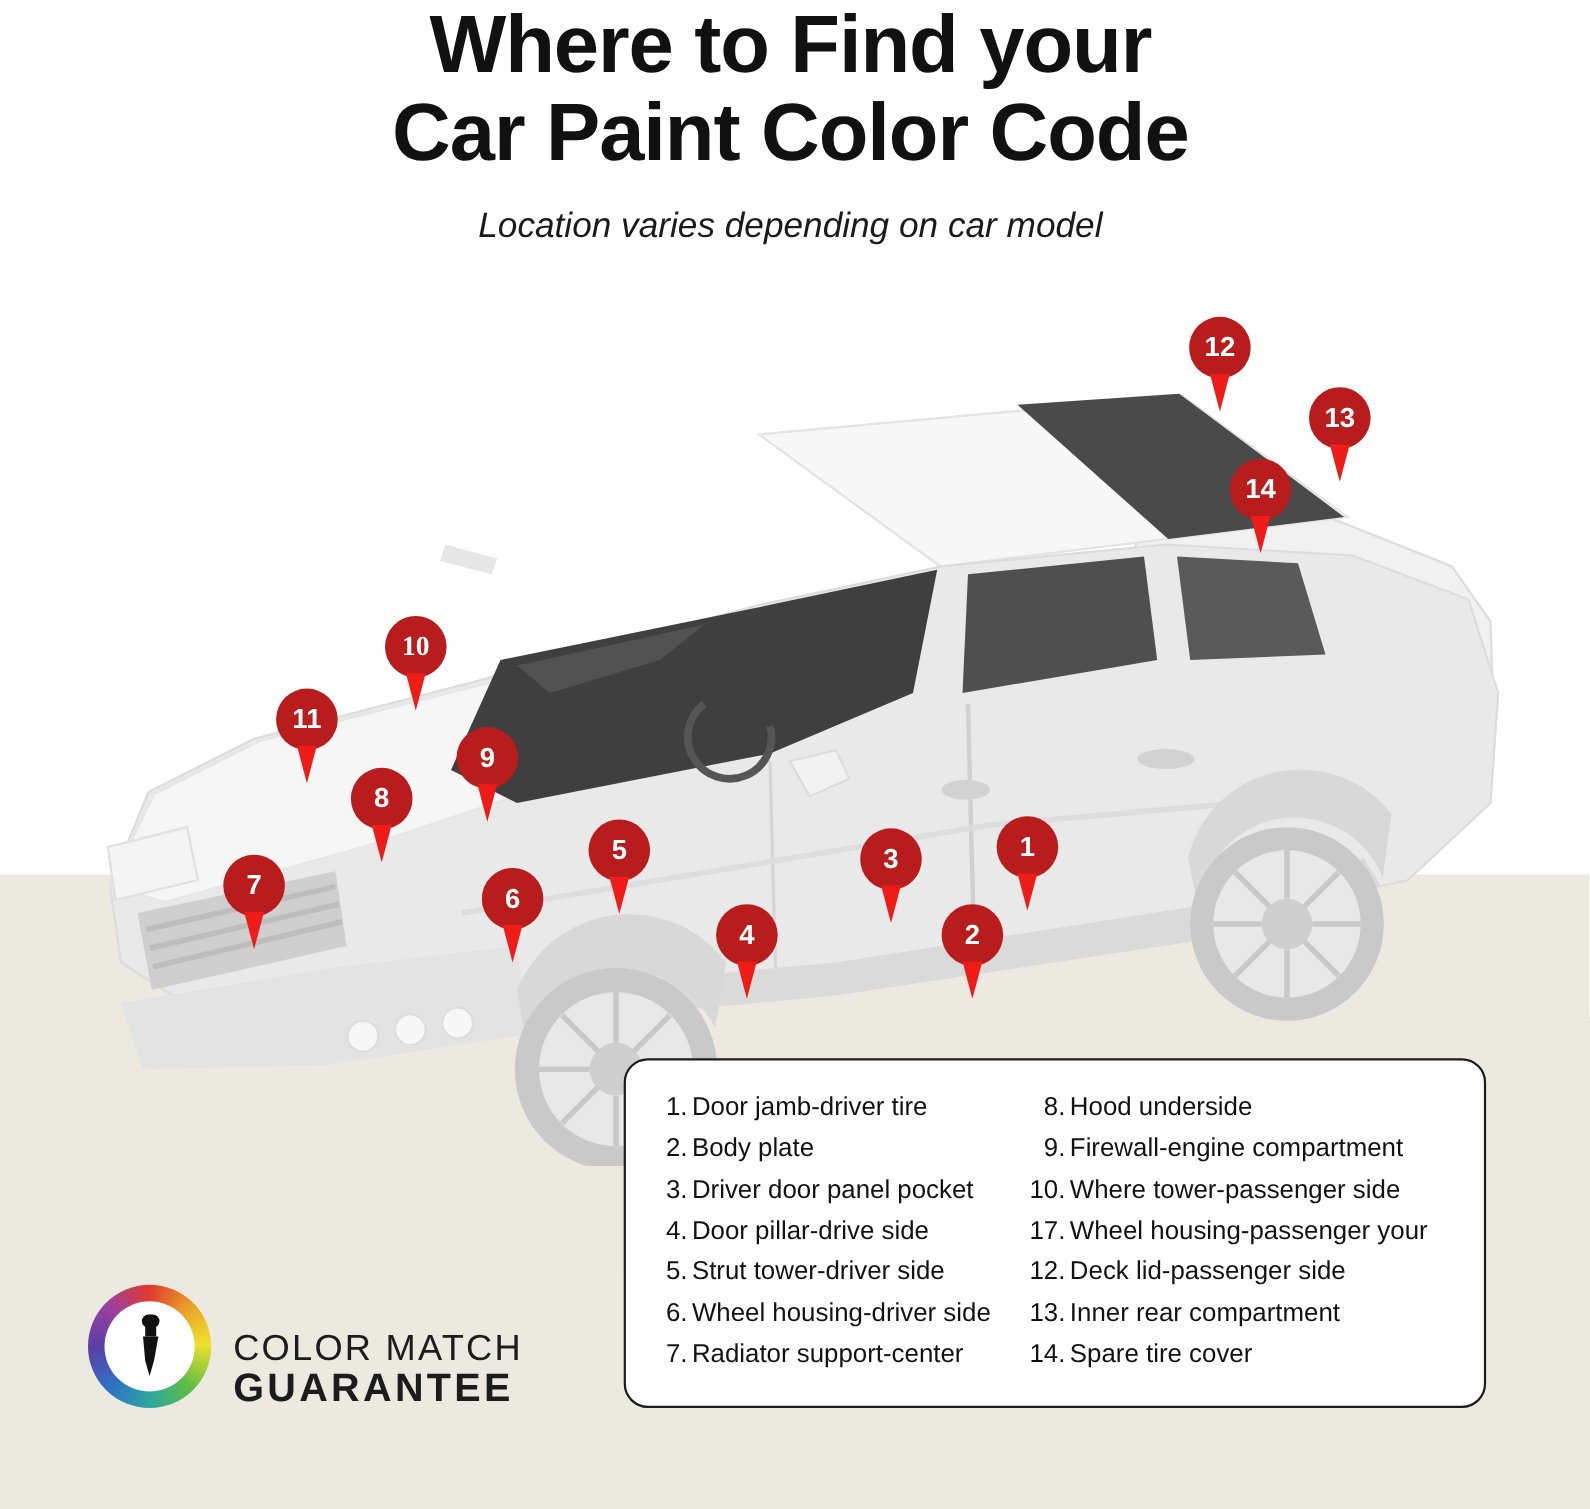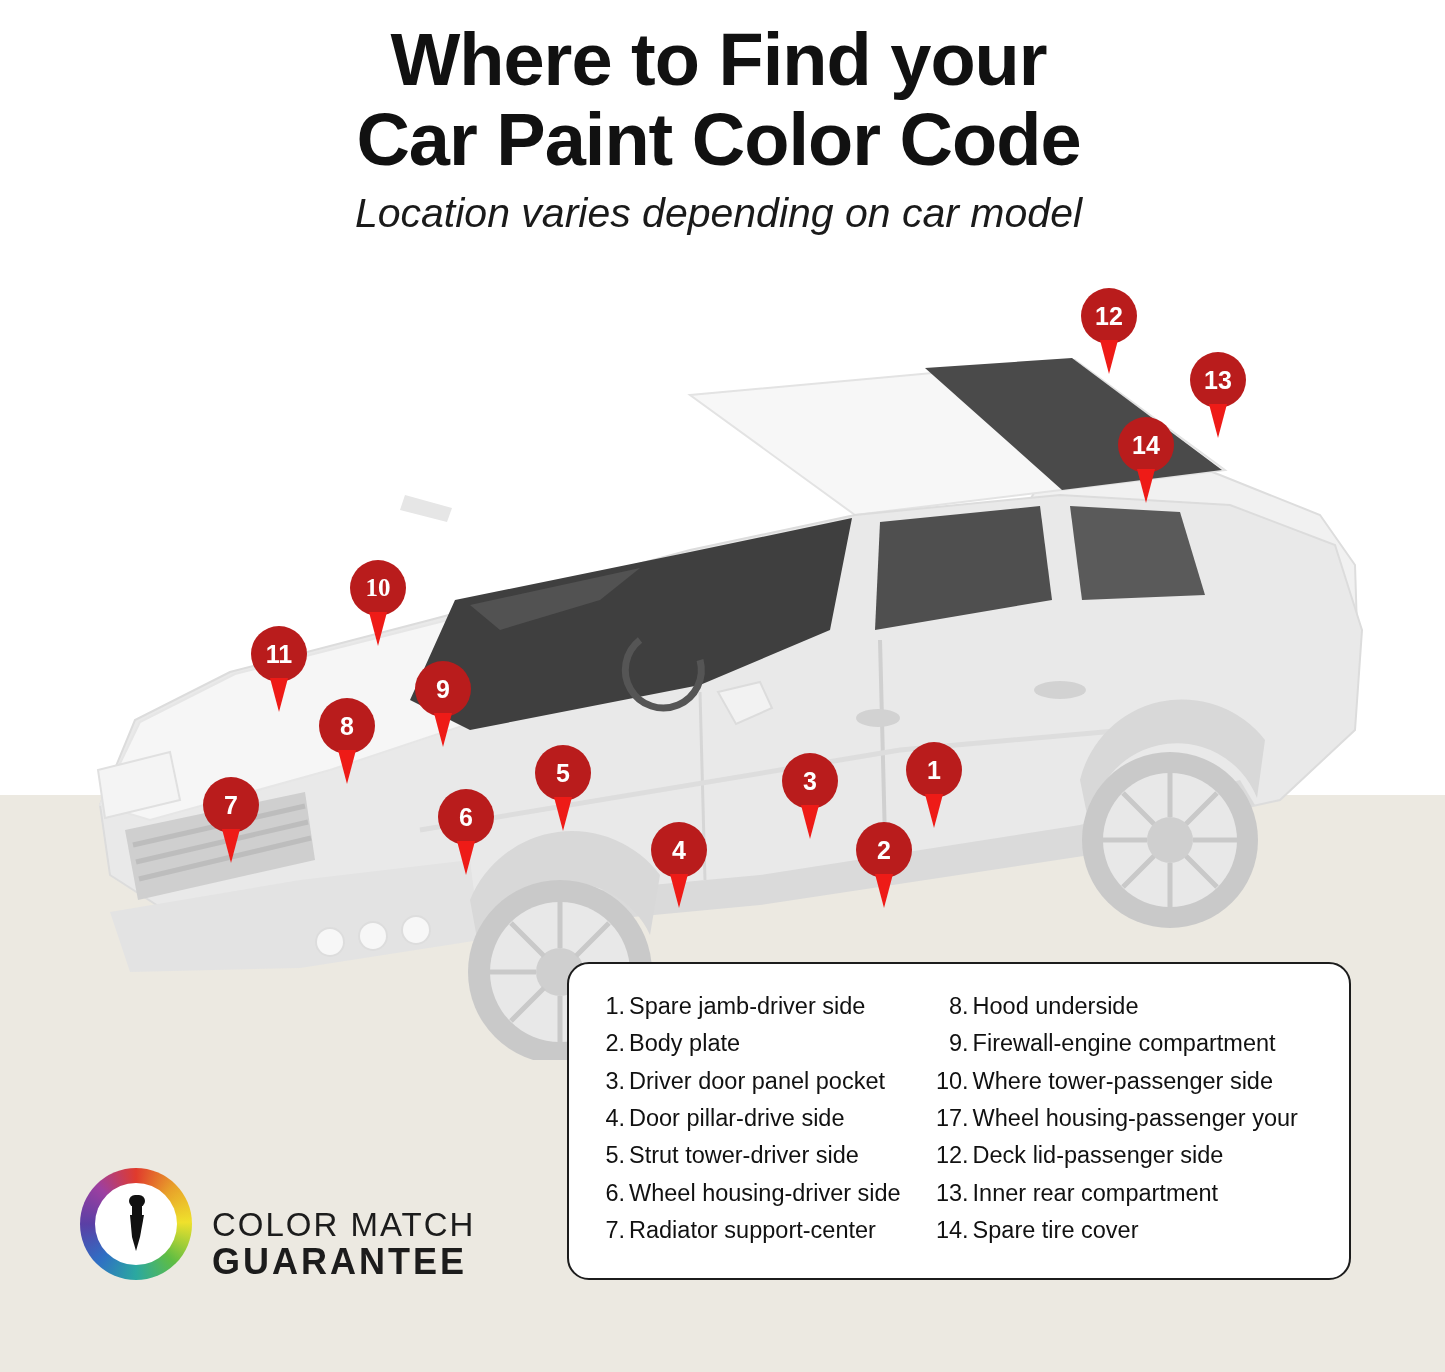--- a/index.html
+++ b/index.html
@@ -17,32 +17,32 @@
     background: #ffffff;
     overflow: hidden;
   }
 
   
   .header {
     position: absolute;
     top: 0; left: 0;
     width: 1437px;
     text-align: center;
-    padding-top: 20px;
+    padding-top: 0;
   }
   .title-line {
     font-size: 74px;
     font-weight: bold;
     line-height: 1.08;
     color: #111111;
     letter-spacing: -1px;
   }
   .subtitle {
-    margin-top: 10px;
-    font-size: 41px;
+    margin-top: 26px;
+    font-size: 32px;
     font-style: italic;
     color: #1a1a1a;
   }
 
   
   .ground {
     position: absolute;
     left: 0;
     top: 795px;
     width: 1445px;
@@ -285,21 +285,21 @@
   <div class="marker" style="left:251px; top:626px;">11</div>
   <div class="marker" style="left:1081px; top:288px;">12</div>
   <div class="marker" style="left:1190px; top:352px;">13</div>
   <div class="marker" style="left:1118px; top:417px;">14</div>
 
   <div class="legend">
     <div class="legend-cols">
       <div class="legend-col left">
         <div class="legend-item">
           <span class="legend-num">1.</span>
-          <span>Spare jamb-driver side</span>
+          <span>Door jamb-driver tire</span>
         </div>
         <div class="legend-item">
           <span class="legend-num">2.</span>
           <span>Body plate</span>
         </div>
         <div class="legend-item">
           <span class="legend-num">3.</span>
           <span>Driver door panel pocket</span>
         </div>
         <div class="legend-item">

